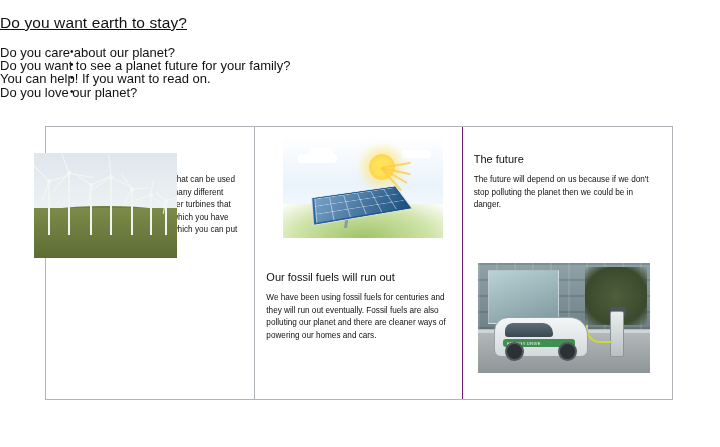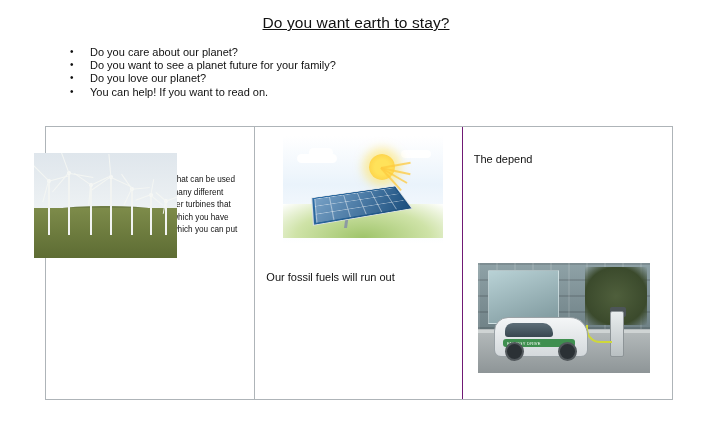--- a/index.html
+++ b/index.html
@@ -14,38 +14,37 @@
     font-family: "Liberation Sans", sans-serif;
     color: #1a1a1a;
   }
   .page {
     position: relative;
     width: 720px;
     height: 447px;
     background: #ffffff;
   }
   .doc-title {
-    text-align: center;
+    text-align: left;
     font-size: 15.5px;
     font-weight: normal;
     text-decoration: underline;
     margin: 14px 8px 0 0;
     letter-spacing: 0.1px;
     color: #111;
   }
   .bullets {
     margin: 14px 0 0 0;
     padding: 0 0 0 0;
     list-style: none;
   }
   .bullets li {
     position: relative;
-    font-size: 11px;
+    font-size: 13px;
     line-height: 13.2px;
-    padding-left: 90px;
     color: #111;
   }
   .bullets li::before {
     content: "\2022";
     position: absolute;
     left: 70px;
     top: -1px;
     font-size: 10px;
     color: #111;
   }
@@ -270,38 +269,40 @@
 </head>
 <body>
 
 <div class="page">
 
   <h1 class="doc-title">Do you want earth to stay?</h1>
 
   <ul class="bullets">
     <li>Do you care about our planet?</li>
     <li>Do you want to see a planet future for your family?</li>
+    <li>You can help! If you want to read on.</li>
     <li>Do you love our planet?</li>
-    <li>You can help! If you want to read on.</li>
   </ul>
 
   <div class="table">
 
     <div class="col col-1">
       <div class="heading">Renewable energy</div>
       <p class="para">Renewable energy is an energy that can be used over and over again. There are many different types you can get. There are water turbines that work underwater, wind turbines which you have probably heard of, solar panels which you can put on your home and hydro-electric.</p>
     </div>
 
     <div class="col col-2">
       <div style="height:118px"></div>
       <div class="heading">Our fossil fuels will run out</div>
+      <p class="para">We have been using fossil fuels for centuries and they will run out eventually. Fossil fuels are also polluting our planet and there are cleaner ways of powering our homes and cars.</p>
     </div>
 
     <div class="col col-3">
-      <div class="heading">The depend</div>
+      <div class="heading">The future</div>
+      <p class="para">The future will depend on us because if we don't stop polluting the planet then we could be in danger.</p>
     </div>
   </div>
 
   <div class="img-wind">
     <div class="wind-sky"></div>
     <div class="wind-ridge"></div>
     <div class="wind-ground"></div>
 
     <div class="turbine" style="left:14px;height:54px">
       <div class="hub"></div>

